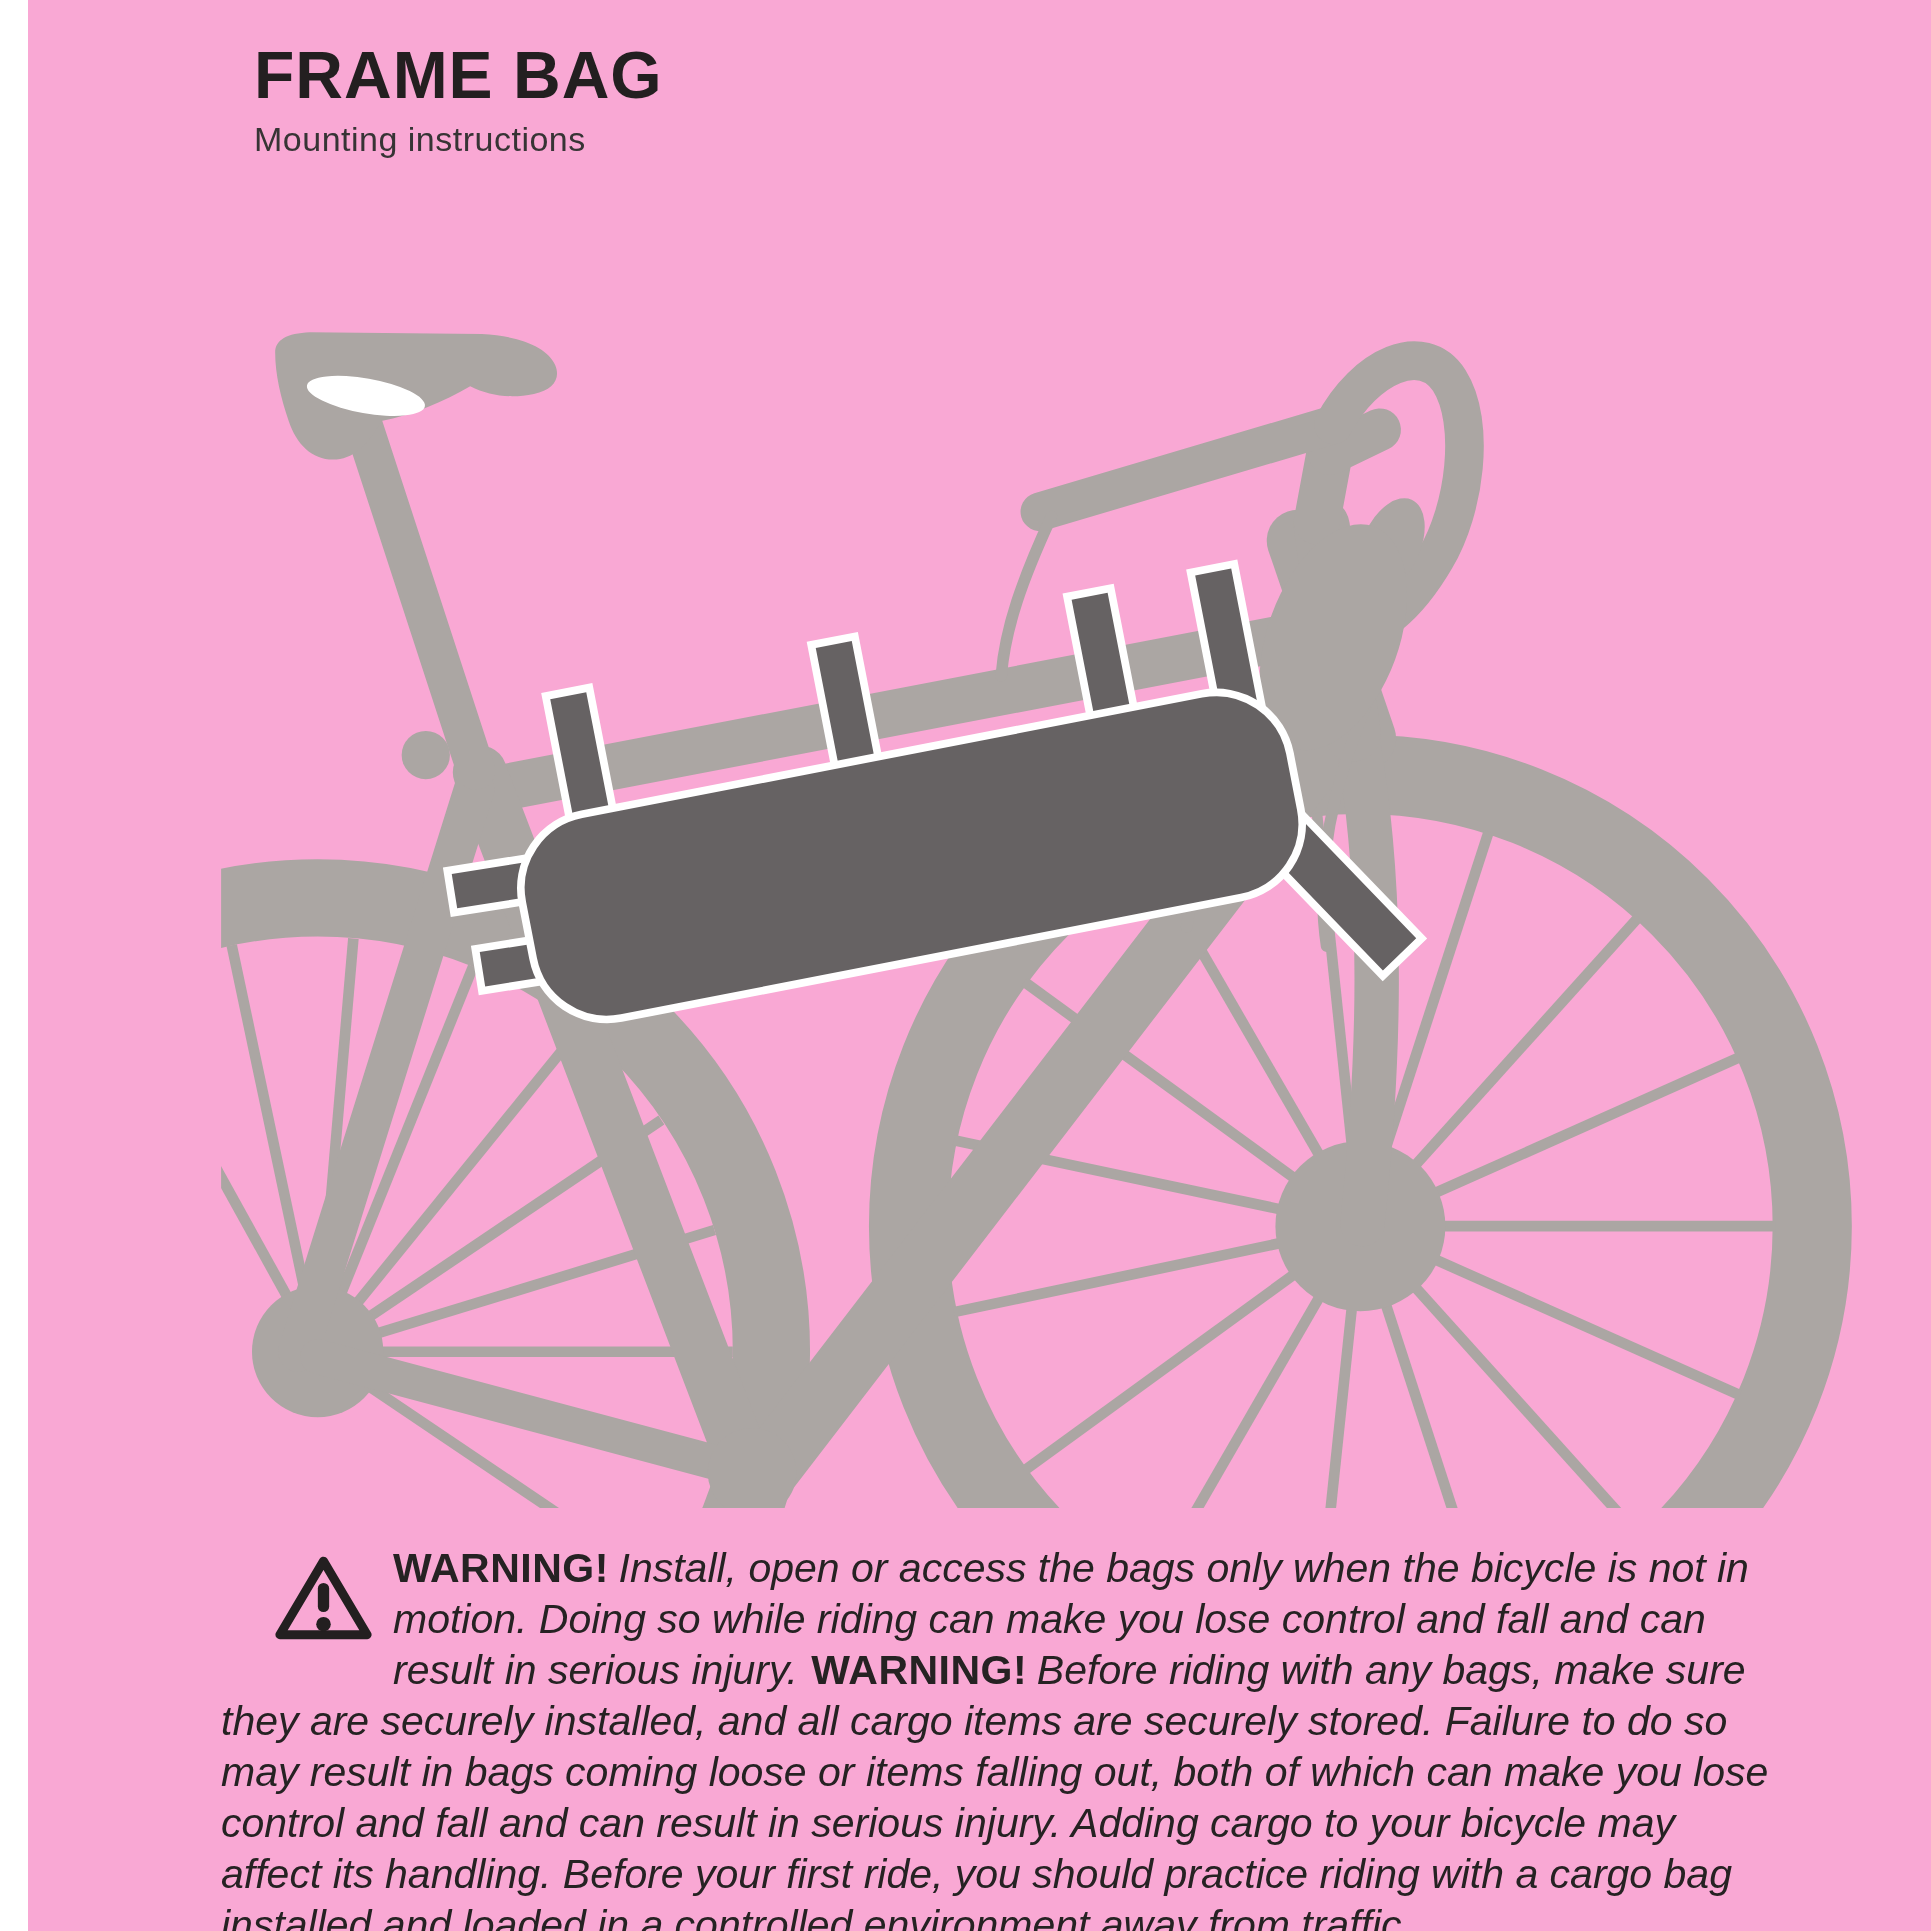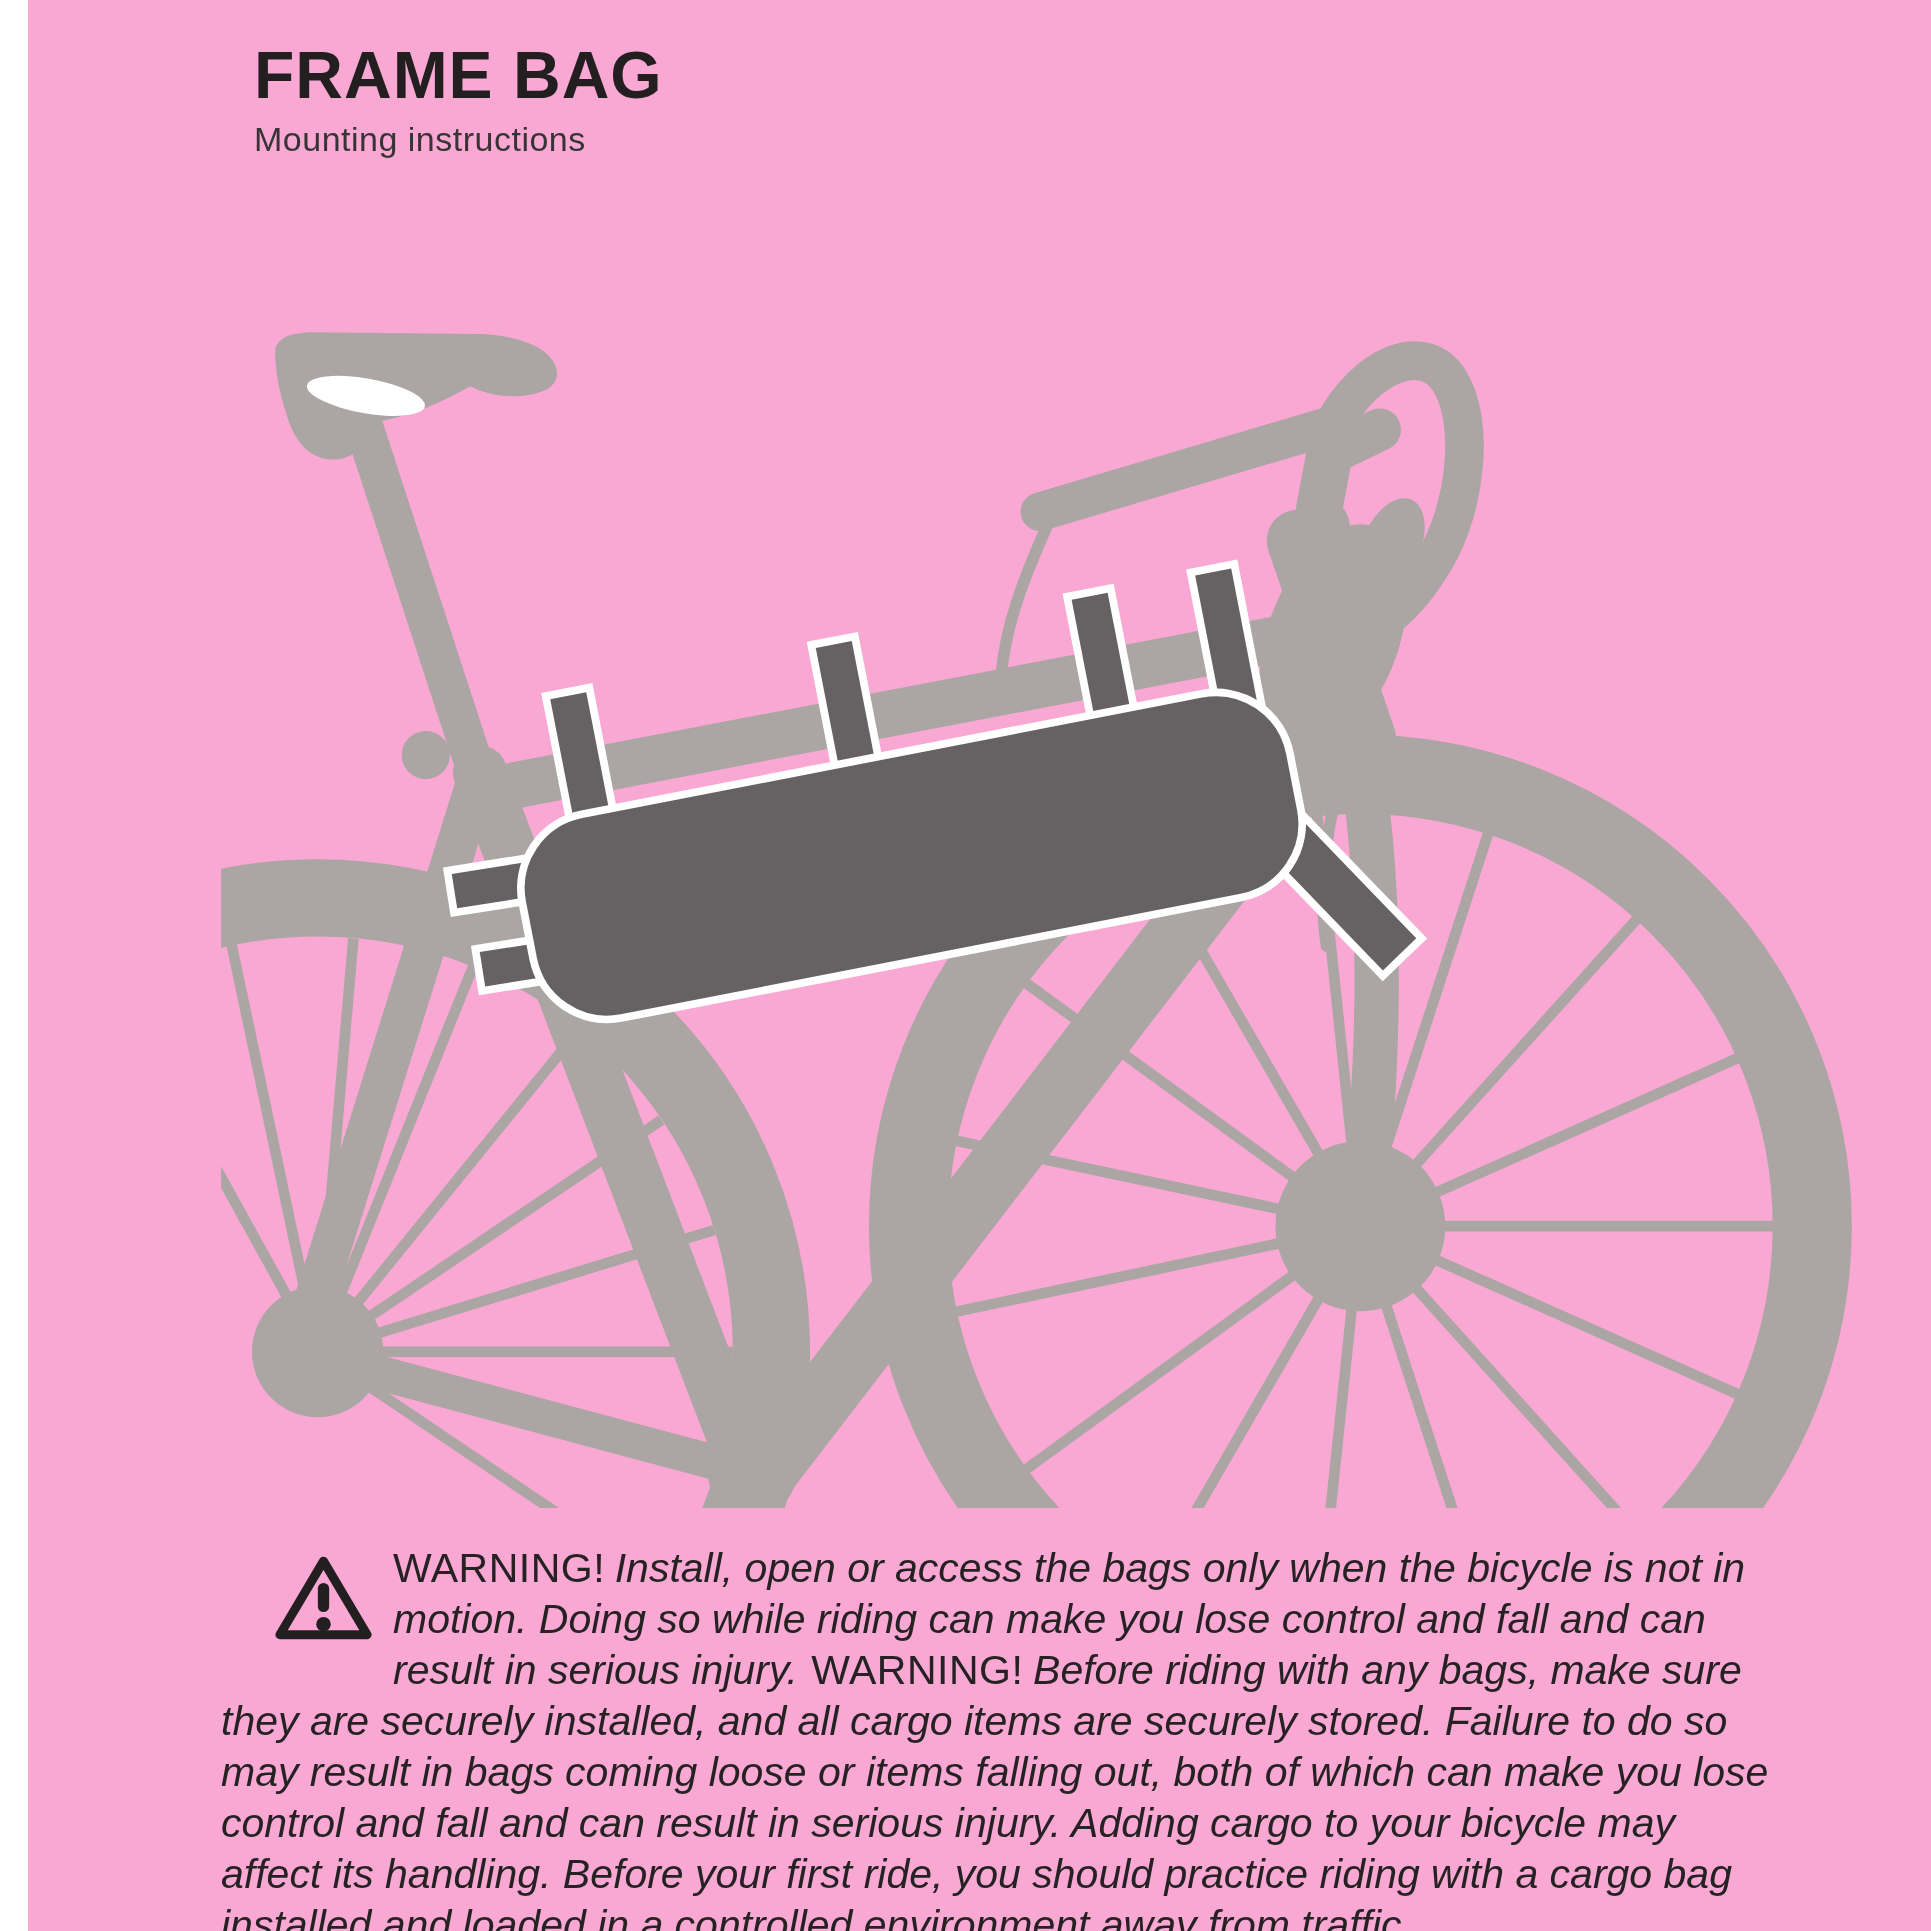--- a/index.html
+++ b/index.html
@@ -25,21 +25,21 @@
   .warning-block{
     position:absolute;left:193px;top:1543px;width:1562px;
     font-size:41px;line-height:51px;color:#262223;
   }
   .warning-icon{
     float:left;width:97px;height:93px;
     margin:7.7px 21px 3.9px 54px;
   }
   .warning-text{font-style:italic;}
   .warn-label{
-    font-style:normal;font-weight:normal;letter-spacing:0.5px;
+    font-style:normal;font-weight:bold;letter-spacing:0.5px;
     margin-right:9.7px;
   }
   .warn-label.second{margin-left:13.5px;}
   .seg-text{}
 </style>
 </head>
 <body>
 
 <div class="page">
 

